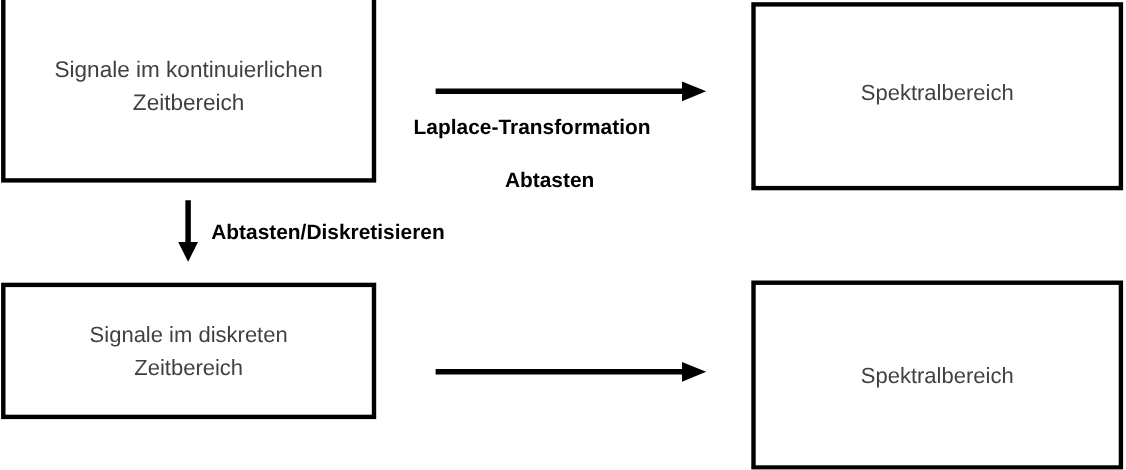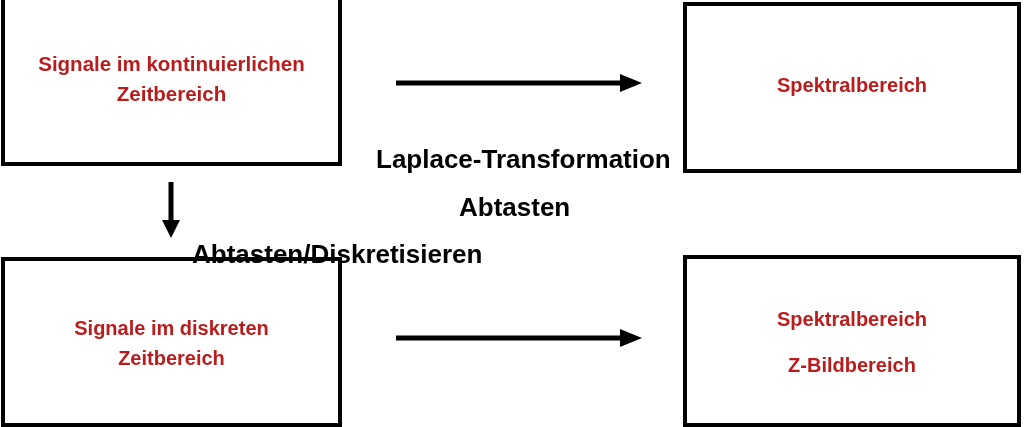--- a/index.html
+++ b/index.html
@@ -22,22 +22,22 @@
     box-sizing: border-box;
     border: 4px solid #000000;
     background: #ffffff;
     display: flex;
     flex-direction: column;
     align-items: center;
     justify-content: center;
     text-align: center;
   }
   .node-line {
-    font-weight: bold;
-    color: #b91c1c;
+    font-weight: normal;
+    color: #404040;
     font-size: 20px;
     line-height: 30px;
     white-space: nowrap;
     text-align: center;
   }
   
   #box-continuous-time {
     left: 1px;
     top: -4px;
     width: 341px;
@@ -52,21 +52,21 @@
     width: 338px;
     height: 171px;
   }
   #box-laplace-spectrum .node-line { line-height: 46px; }
   #box-laplace-spectrum .node-stack { margin-top: -6px; }
   
   #box-discrete-time {
     left: 1px;
     top: 257px;
     width: 341px;
-    height: 170px;
+    height: 124px;
   }
   #box-discrete-time .node-stack { margin-top: 2px; }
   
   #box-z-spectrum {
     left: 683px;
     top: 255px;
     width: 338px;
     height: 172px;
   }
   #box-z-spectrum .node-line { line-height: 46px; }
@@ -84,25 +84,24 @@
   }
   #arrow-laplace { left: 394px; top: 72px; }
   #arrow-z       { left: 394px; top: 327px; }
   #arrow-sampling{ left: 158px; top: 180px; }
 
   
   .edge-label {
     position: absolute;
     font-weight: bold;
     color: #000000;
-    font-size: 26px;
+    font-size: 19px;
     line-height: 24px;
     white-space: nowrap;
     color: #000;
-    margin-top: 42px;
   }
   #label-laplace-transformation {
     left: 376px;
     top: 105px;
   }
   #label-abtasten {
     left: 459px;
     top: 153px;
   }
   #label-abtasten-diskretisieren {
@@ -135,21 +134,20 @@
   <div class="node-box" id="box-discrete-time">
     <div class="node-stack">
       <span class="node-line">Signale im diskreten</span>
       <span class="node-line">Zeitbereich</span>
     </div>
   </div>
 
   <div class="node-box" id="box-z-spectrum">
     <div class="node-stack">
       <span class="node-line">Spektralbereich</span>
-      <span class="node-line">Z-Bildbereich</span>
     </div>
   </div>
 
   <svg class="arrow" id="arrow-laplace" width="250" height="22">
     <line x1="2" y1="11" x2="228" y2="11" stroke="#000000" stroke-width="5"></line>
     <polygon points="226,2 248,11 226,20" fill="#000000"></polygon>
   </svg>
 
   <svg class="arrow" id="arrow-z" width="250" height="22">
     <line x1="2" y1="11" x2="228" y2="11" stroke="#000000" stroke-width="5"></line>

